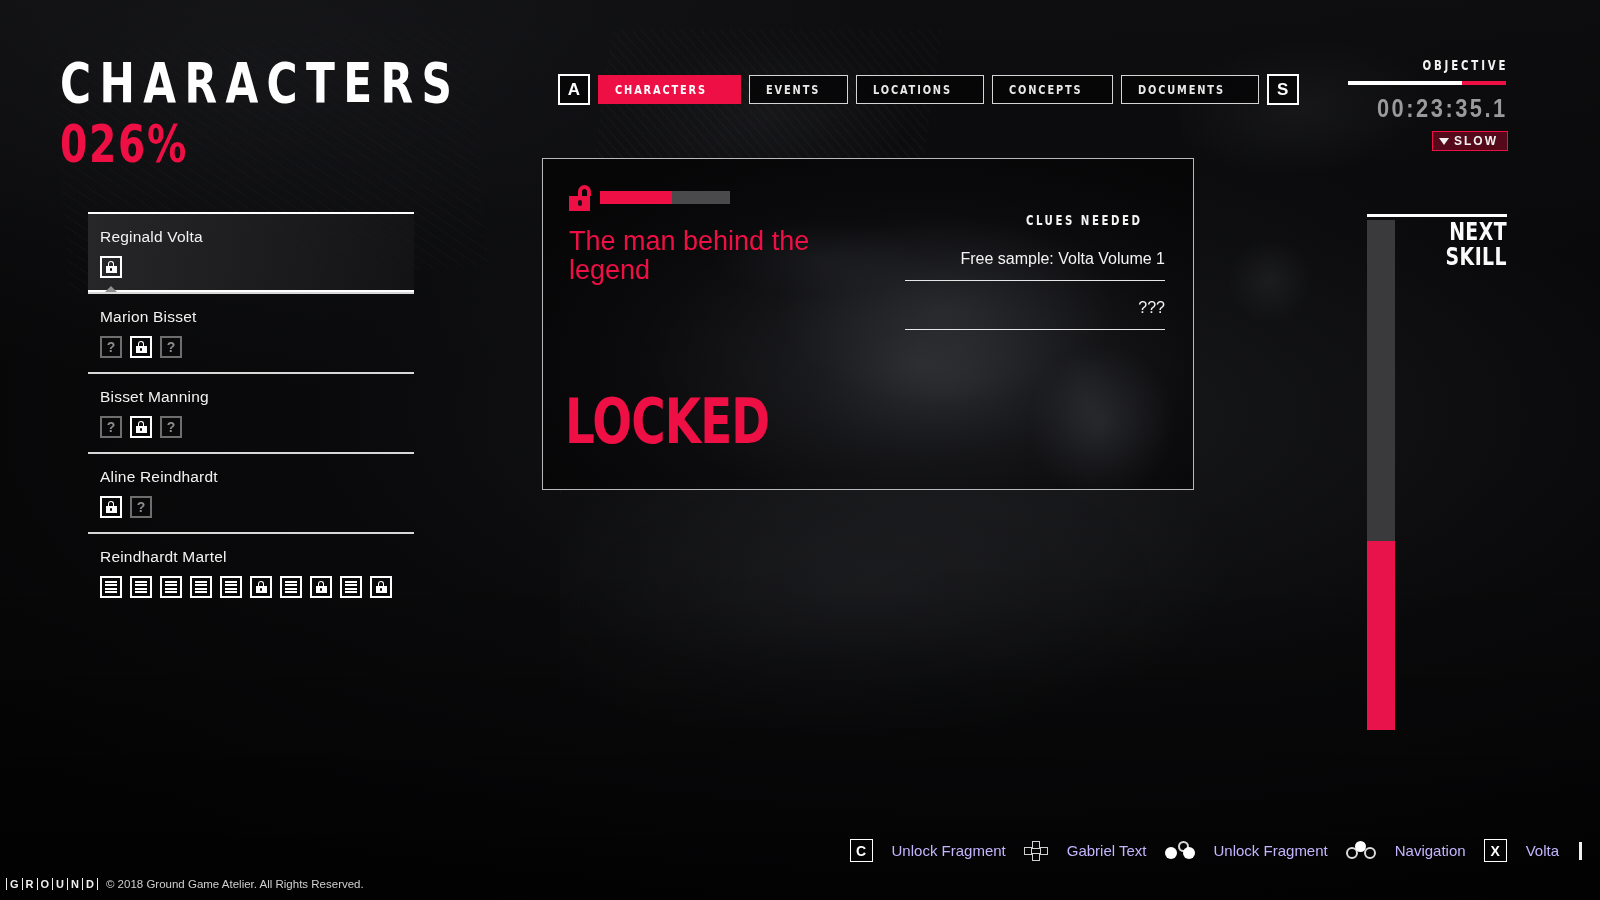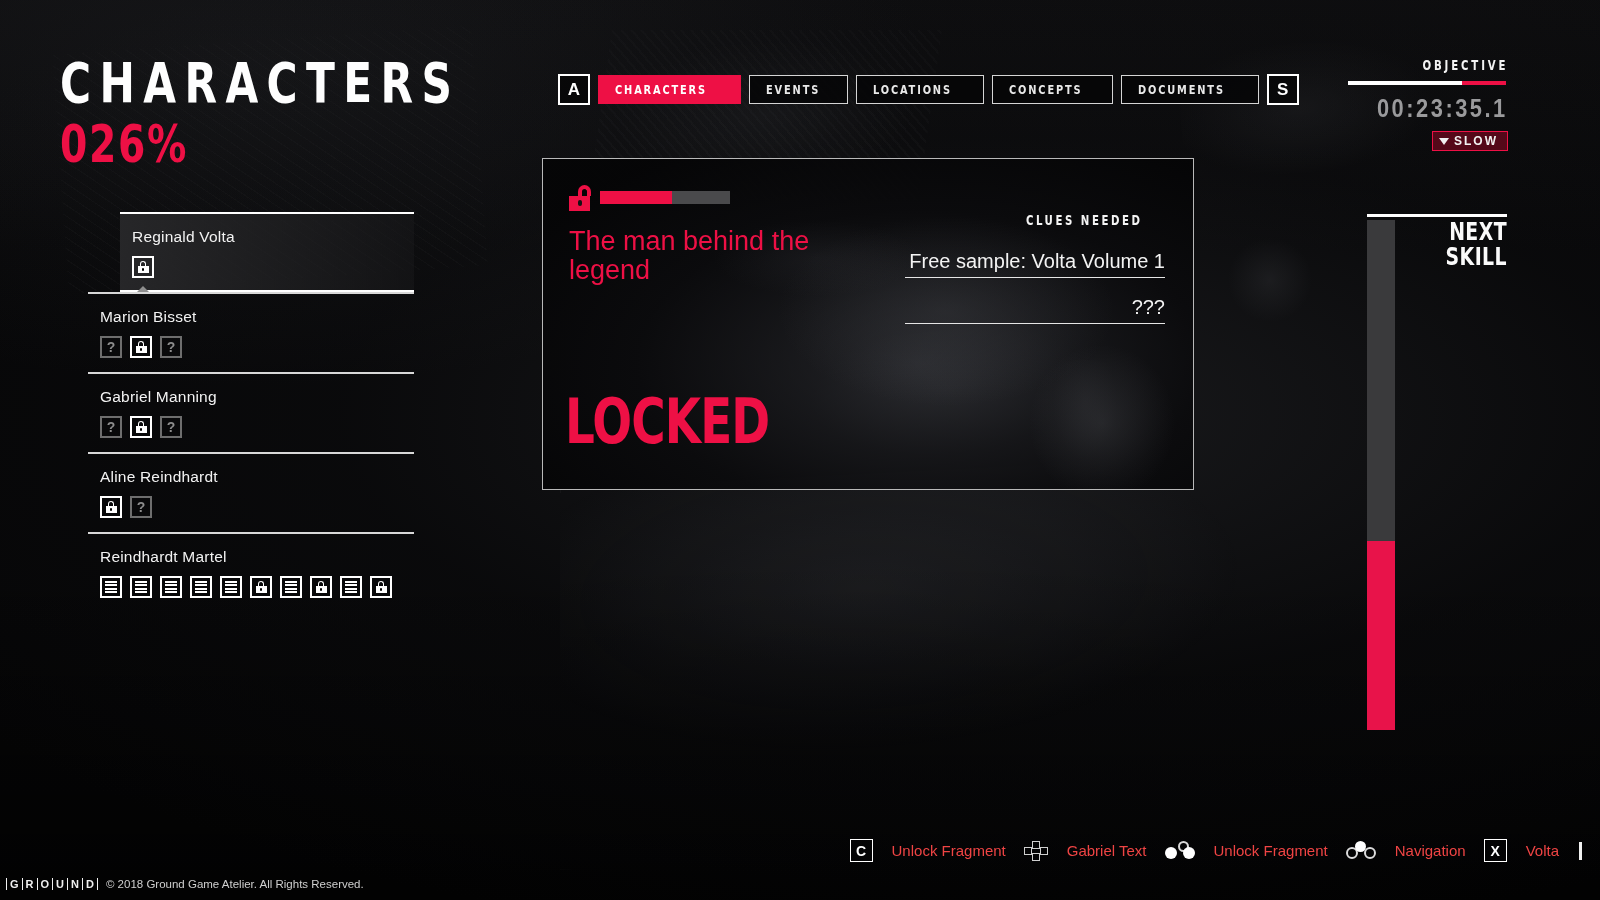--- a/index.html
+++ b/index.html
@@ -81,21 +81,20 @@
     color:#ee1045; line-height:1;
   }
 
   #char-list { position:absolute; left:88px; top:212px; width:326px; }
   .char-row { position:relative; padding:16px 0 14px 0; }
   .char-row .topline {
     position:absolute; left:0; top:0; width:100%; height:2px; background:#d8d8d8;
   }
   .char-row.selected {
     background:linear-gradient(90deg, rgba(40,40,42,.95), rgba(24,24,26,.55));
-    margin-left:32px;
   }
   .char-row.selected .topline { background:#ffffff; height:2px; }
   .char-row.selected .botline {
     position:absolute; left:0; bottom:0; width:100%; height:2px; background:#ffffff;
   }
   .char-name {
     font-size:15.5px; color:#f2f2f2; letter-spacing:.2px;
     margin-left:12px; margin-bottom:10px; font-weight:400;
   }
   .frags { display:flex; gap:8px; margin-left:12px; align-items:center; }
@@ -184,22 +183,22 @@
   #locked-word {
     position:absolute; left:22px; top:232px;
     font-size:62px; font-weight:bold; color:#ee1045; letter-spacing:-1px; line-height:1;
   }
 
   #clues { position:absolute; right:28px; top:52px; width:260px; text-align:right; }
   #clues-heading {
     font-size:13.5px; font-weight:bold; color:#f4f4f4; letter-spacing:3px; margin-bottom:22px;
   }
   .clue-row {
-    border-bottom:1.6px solid #e6e6e6; padding-bottom:4px; margin-bottom:18px;
-    font-size:20px; color:#f3f3f3;
+    border-bottom:1.6px solid #e6e6e6; padding-bottom:12px; margin-bottom:18px;
+    font-size:16px; color:#f3f3f3;
   }
 
   
   #objective { position:absolute; right:92px; top:56px; width:160px; text-align:right; }
   #obj-label {
     font-size:13.5px; font-weight:bold; letter-spacing:3.4px; color:#f3f3f3;
   }
   #obj-bar { margin-top:7px; height:4px; width:158px; display:flex; }
   #obj-bar .w { background:#ffffff; }
   #obj-bar .r { background:#ee1045; flex:1; }
@@ -230,21 +229,21 @@
     position:absolute; left:50px; top:6px; text-align:right; width:90px;
     font-size:25px; font-weight:bold; line-height:.98; color:#fafafa; letter-spacing:.5px;
   }
 
   
   #hints {
     position:absolute; right:18px; bottom:38px;
     display:flex; align-items:center; gap:18px;
   }
   .hint { display:flex; align-items:center; gap:7px; }
-  .hint .lbl { font-size:15px; color:#ef4444;padding-left:12px; }
+  .hint .lbl { font-size:15px; color:#c4b5fd;padding-left:12px; }
   .key {
     min-width:23px; height:23px; padding:0 4px; border:1.8px solid #fff;
     display:flex; align-items:center; justify-content:center;
     font-size:14px; font-weight:bold; color:#fff;
   }
   .dpad { position:relative; width:24px; height:20px; }
   .dpad i { position:absolute; width:8px; height:8px; border:1.6px solid #cfcfcf; }
   .dpad .u { left:8px; top:0; }
   .dpad .d { left:8px; top:12px; }
   .dpad .l { left:0; top:6px; }
@@ -313,21 +312,21 @@
               <span class="body"></span>
             </span>
           </div>
           <div class="frag unknown">
             <span class="q">?</span>
           </div>
         </div>
       </div>
       <div class="char-row">
         <div class="topline"></div>
-        <div class="char-name">Gabriel Manning</div>
+        <div class="char-name">Bisset Manning</div>
         <div class="frags">
           <div class="frag unknown">
             <span class="q">?</span>
           </div>
           <div class="frag">
             <span class="lock-glyph">
               <span class="shackle"></span>
               <span class="body"></span>
             </span>
           </div>

